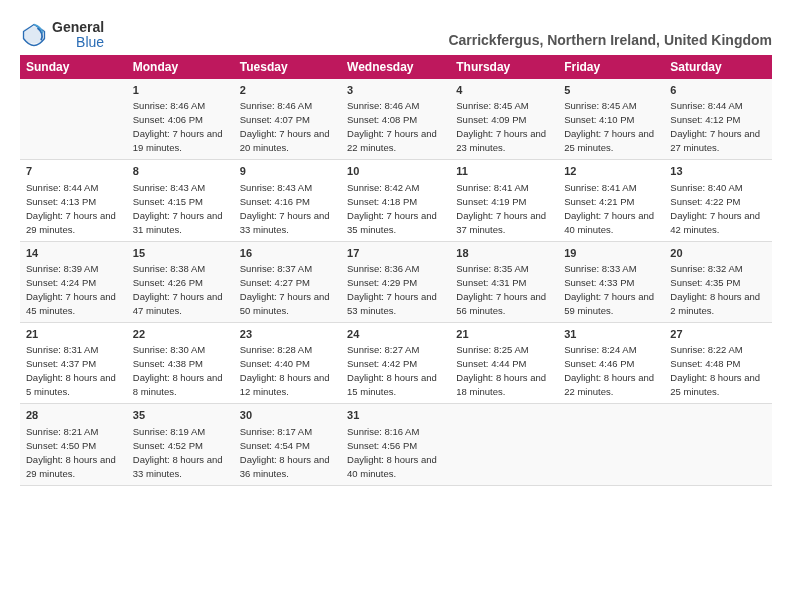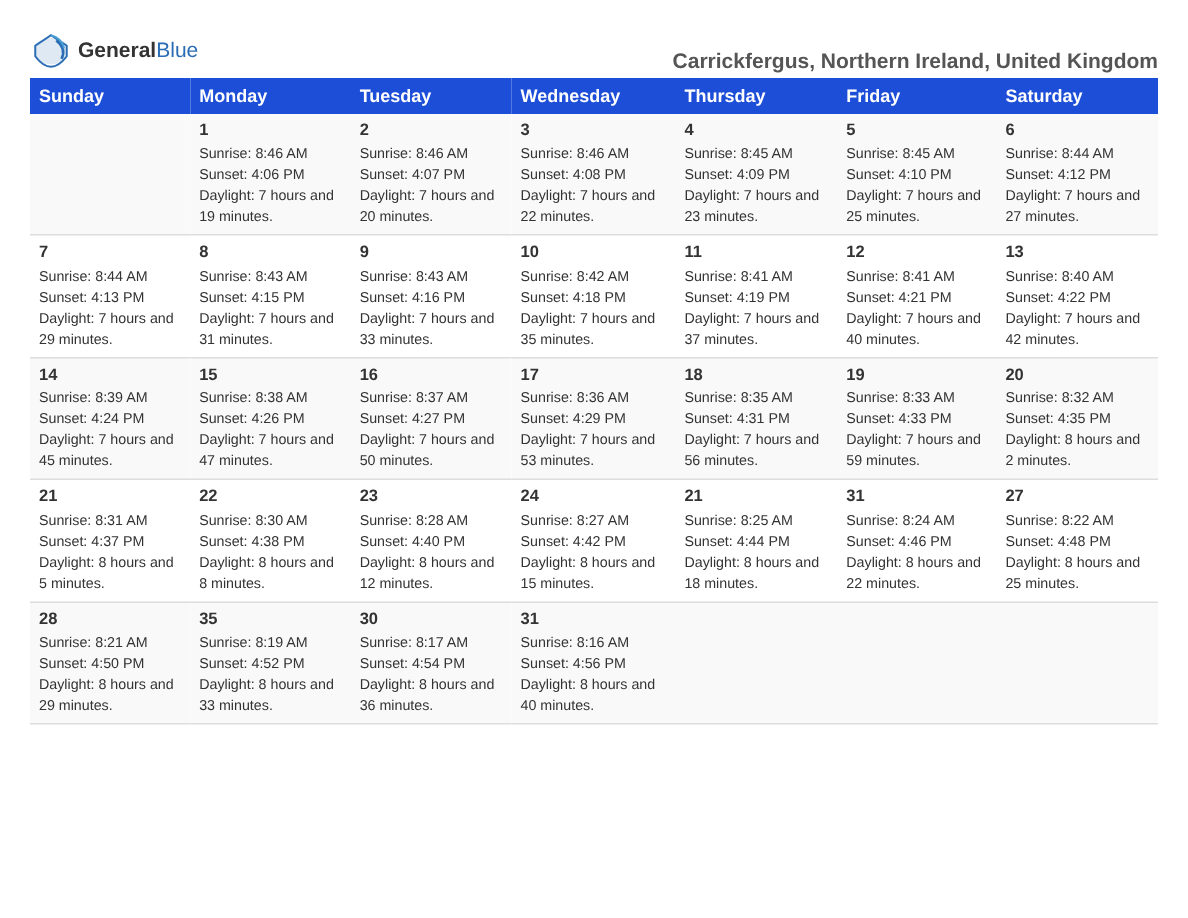--- a/index.html
+++ b/index.html
@@ -21,20 +21,21 @@
       justify-content: space-between;
       margin-bottom: 4px;
     }
     .logo {
       display: flex;
       align-items: center;
       margin-top: 4px;
     }
     .logo-text {
       display: flex;
+      flex-direction: column;
       line-height: 1.1;
       text-align: right;
     }
     .logo-general {
       font-size: 14px;
       font-weight: bold;
       color: #333;
     }
     .logo-blue {
       font-size: 14px;
@@ -59,21 +60,21 @@
       color: #555;
       font-weight: bold;
       margin-top: 16px;
     }
     table {
       width: 100%;
       border-collapse: collapse;
       font-size: 10px;
     }
     thead tr th {
-      background-color: #1d4ed8;
+      background-color: #be185d;
       color: #fff;
       text-align: left;
       padding: 5px 6px;
       font-size: 12px;
       font-weight: bold;
     }
     tbody tr {
       border-bottom: 1px solid #ddd;
     }
     tbody tr:nth-child(odd) {

